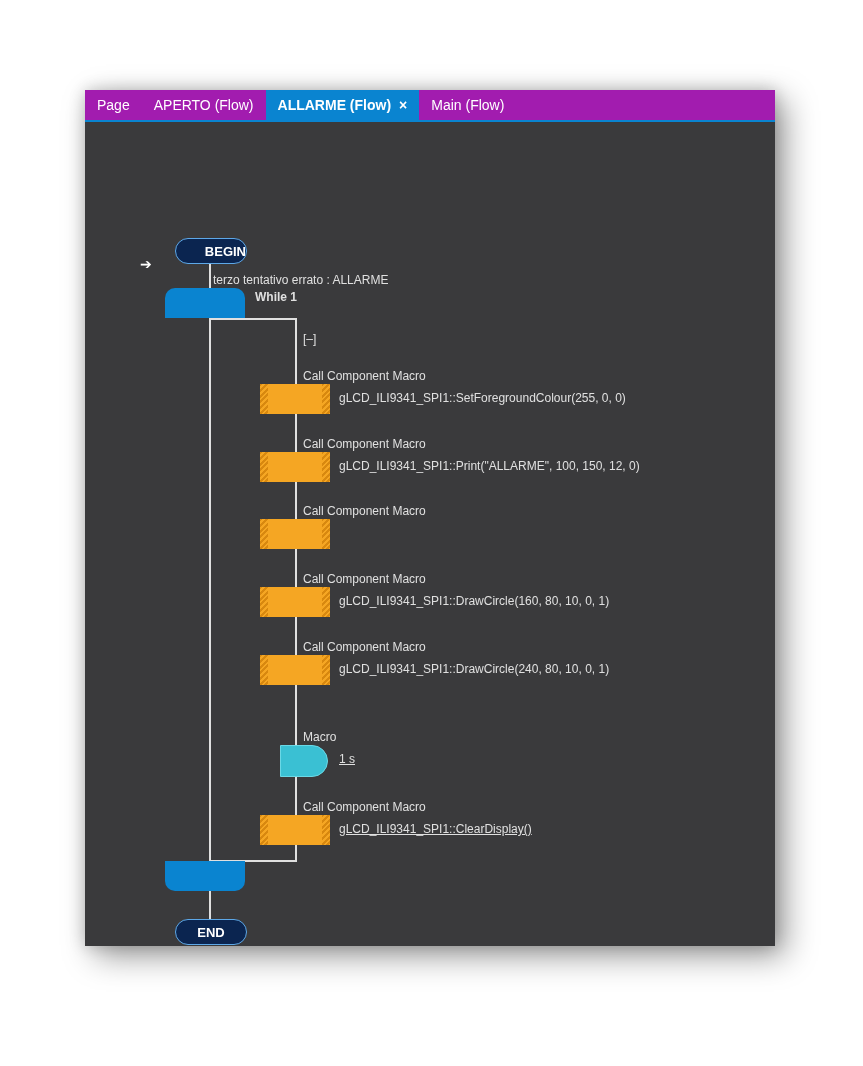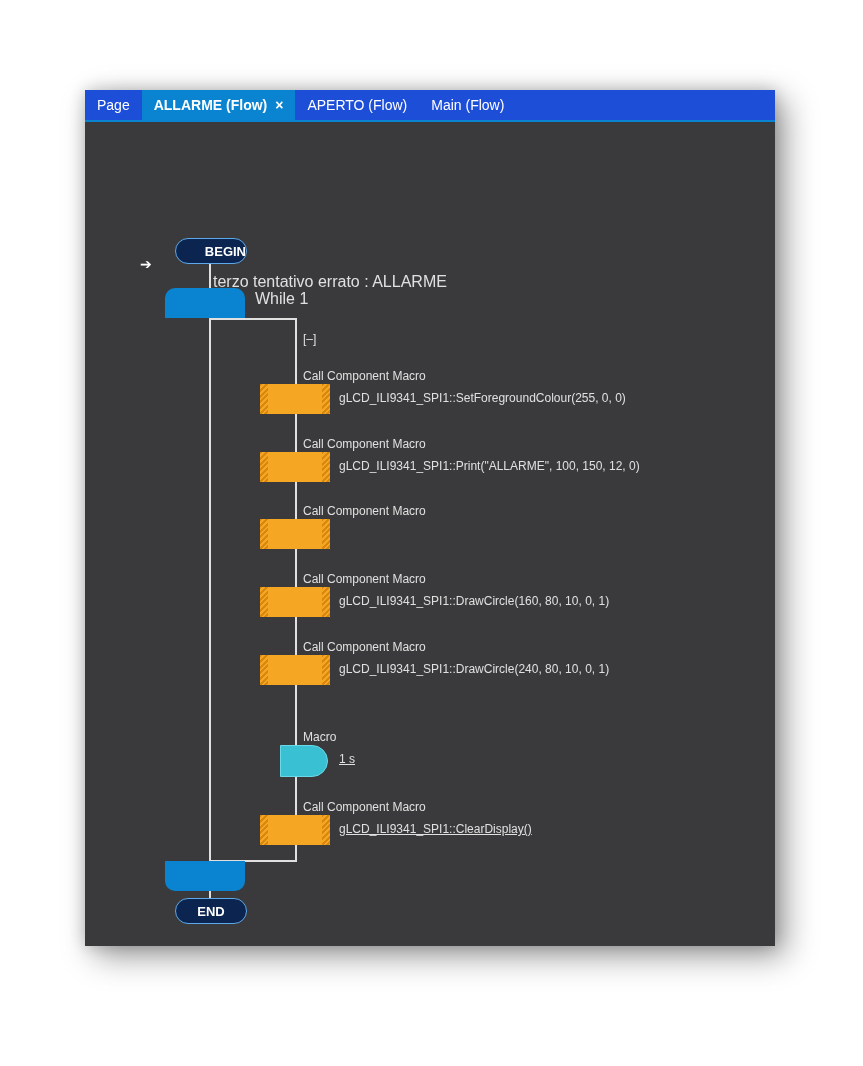--- a/index.html
+++ b/index.html
@@ -21,21 +21,21 @@
     left: 85px;
     top: 90px;
     width: 690px;
     height: 856px;
     background: #3a3a3c;
     box-shadow: 10px 10px 30px rgba(0,0,0,0.4), 0 0 15px rgba(0,0,0,0.2);
   }
   .tabbar {
     display: flex;
     height: 30px;
-    background: #1d4ed8;
+    background: #a21caf;
     border-bottom: 2px solid #0a84d0;
     align-items: stretch;
   }
   .tab {
     display: flex;
     align-items: center;
     padding: 0 12px;
     color: #ffffff;
     font-size: 14px;
     white-space: nowrap;
@@ -65,21 +65,21 @@
     border: 1.5px solid #5da8e8;
     color: #ffffff;
     display: flex;
     align-items: center;
     justify-content: center;
     font-weight: bold;
     font-size: 13px;
     left: 90px;
   }
   .begin { top: 116px; justify-content: flex-end; }
-  .end   { top: 776px; align-items: center; }
+  .end   { top: 797px; align-items: center; }
   .loop-top-solid {
     position: absolute;
     left: 80px;
     top: 166px;
     width: 80px;
     height: 30px;
     background: #0a84d0;
     border-top-left-radius: 10px;
     border-top-right-radius: 10px;
   }
@@ -125,21 +125,21 @@
   }
   .label {
     position: absolute;
     color: #e0e0e0;
     font-size: 12px;
     white-space: nowrap;
   }
   .label-top {
     position: absolute;
     color: #e0e0e0;
-    font-size: 16px;
+    font-size: 12px;
   }
   .line {
     position: absolute;
     background: #e0e0e0;
   }
   .arrow-right {
     position: absolute;
     color: #ffffff;
     font-size: 14px;
   }
@@ -147,28 +147,28 @@
 </head>
 <body>
 
 <div class="page">
   <div class="window">
 
     <div class="tabbar">
       <div class="tab">
         <span>Page</span>
       </div>
+      <div class="tab">
+        <span>APERTO (Flow)</span>
+      </div>
       <div class="tab active">
         <span>ALLARME (Flow)</span>
         <span class="close">×</span>
       </div>
       <div class="tab">
-        <span>APERTO (Flow)</span>
-      </div>
-      <div class="tab">
         <span>Main (Flow)</span>
       </div>
     </div>
 
     <div class="canvas">
 
       <div class="line" style="left:124px; top:140px; width:2px; height:26px;"></div>
 
       <div class="arrow-right" style="left:55px; top:134px;">➔</div>
 
@@ -182,21 +182,21 @@
 
       <div class="line" style="left:124px; top:769px; width:2px; height:28px;"></div>
 
       <div class="terminal begin">
         <span>BEGIN</span>
       </div>
 
       <div class="loop-top-solid"></div>
 
       <span class="label-top" style="left:128px; top:151px;">terzo tentativo errato : ALLARME</span>
-      <span class="label-top" style="left:170px; top:168px;">While 1</span>
+      <span class="label-top" style="left:170px; top:168px;font-weight:bold;">While 1</span>
       <span class="label" style="left:218px; top:210px;">[–]</span>
 
       <span class="label" style="left:218px; top:247px;">Call Component Macro</span>
       <div class="comp" style="top:262px;"></div>
       <span class="label" style="left:254px; top:269px;">gLCD_ILI9341_SPI1::SetForegroundColour(255, 0, 0)</span>
 
       <span class="label" style="left:218px; top:315px;">Call Component Macro</span>
       <div class="comp" style="top:330px;"></div>
       <span class="label" style="left:254px; top:337px;">gLCD_ILI9341_SPI1::Print("ALLARME", 100, 150, 12, 0)</span>
 

